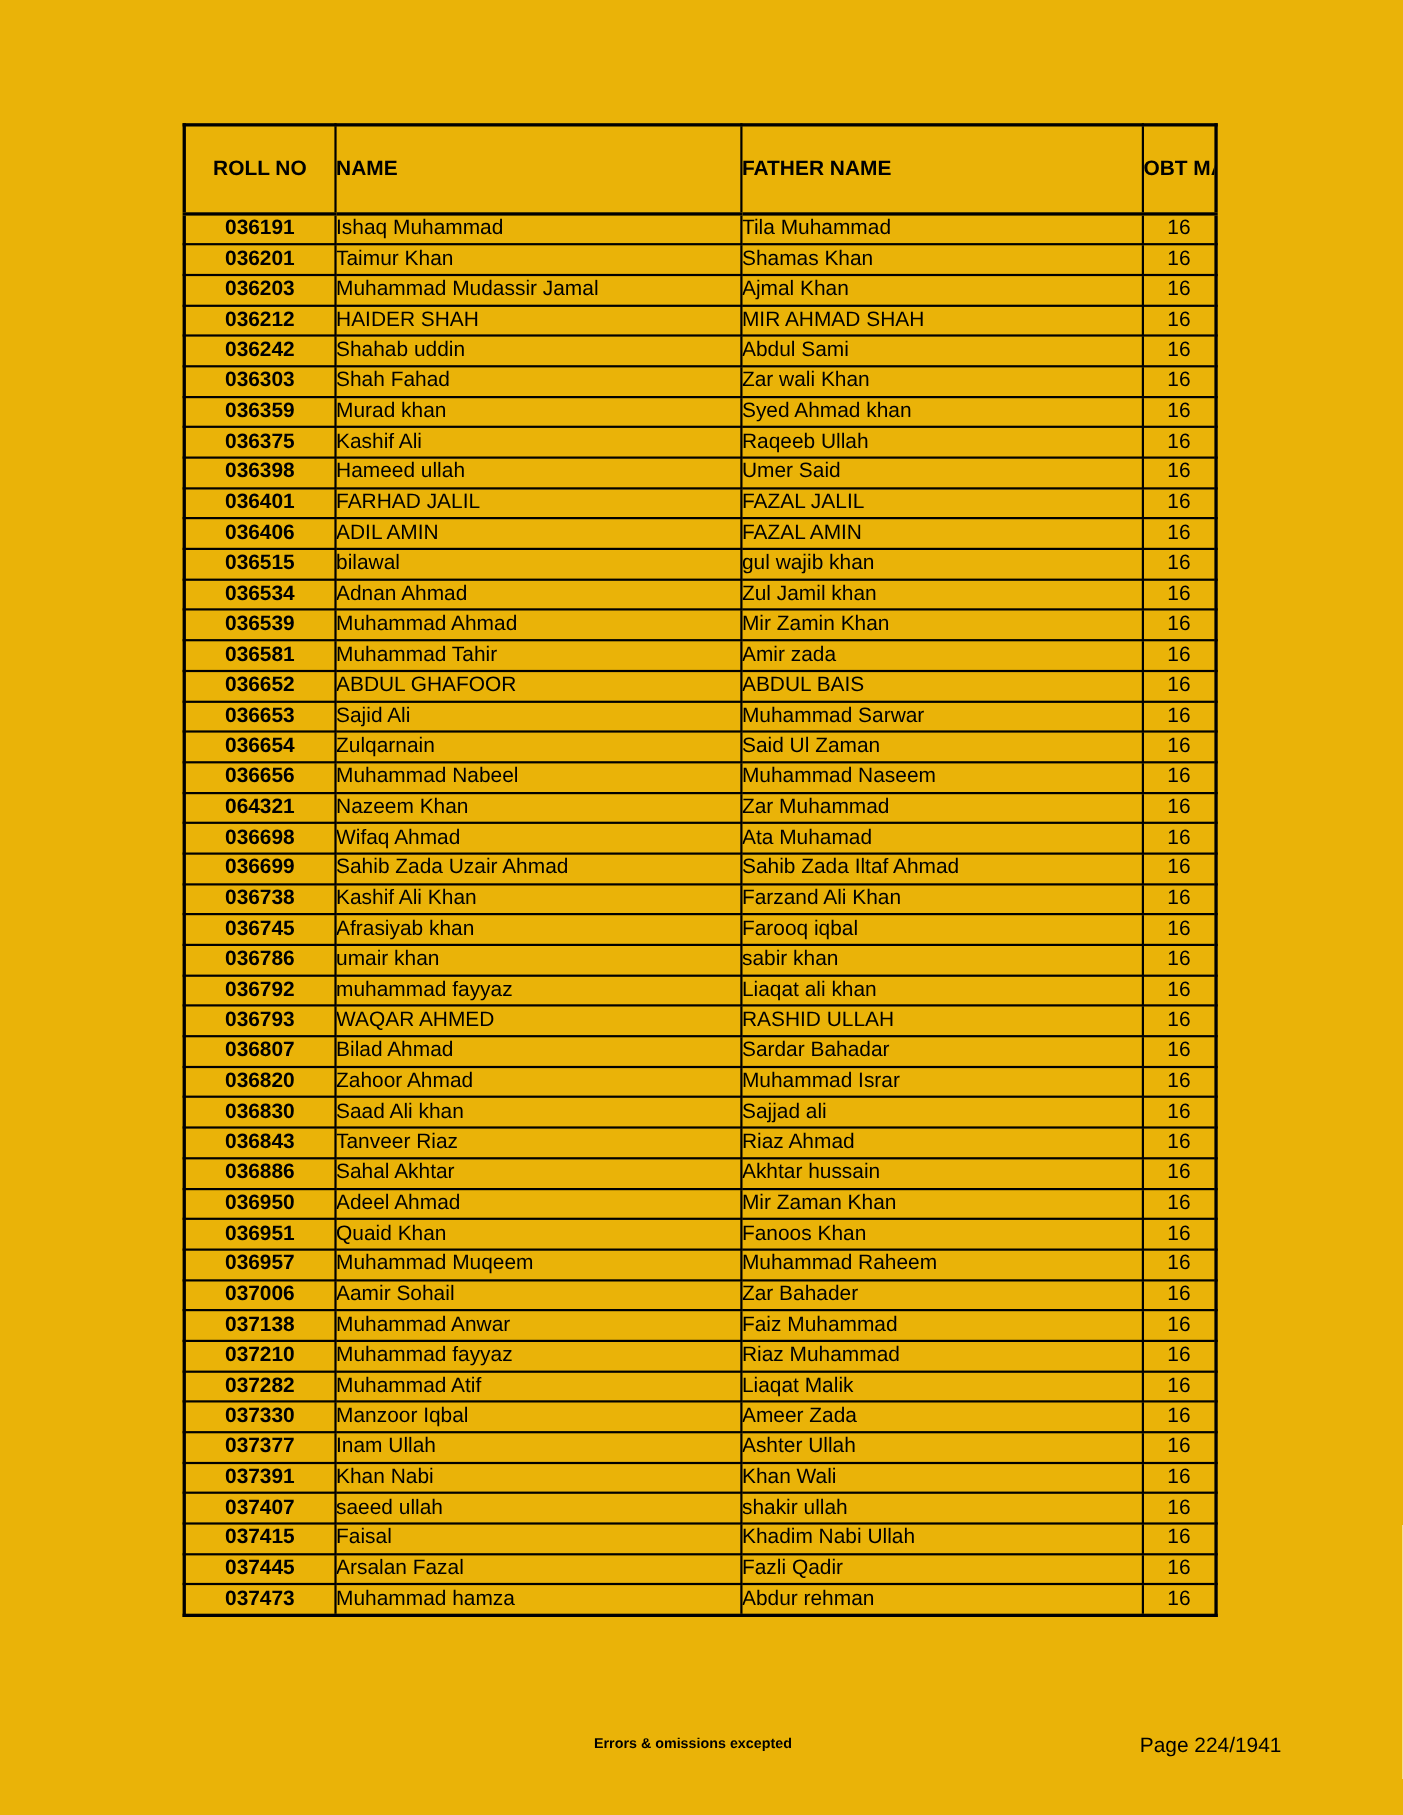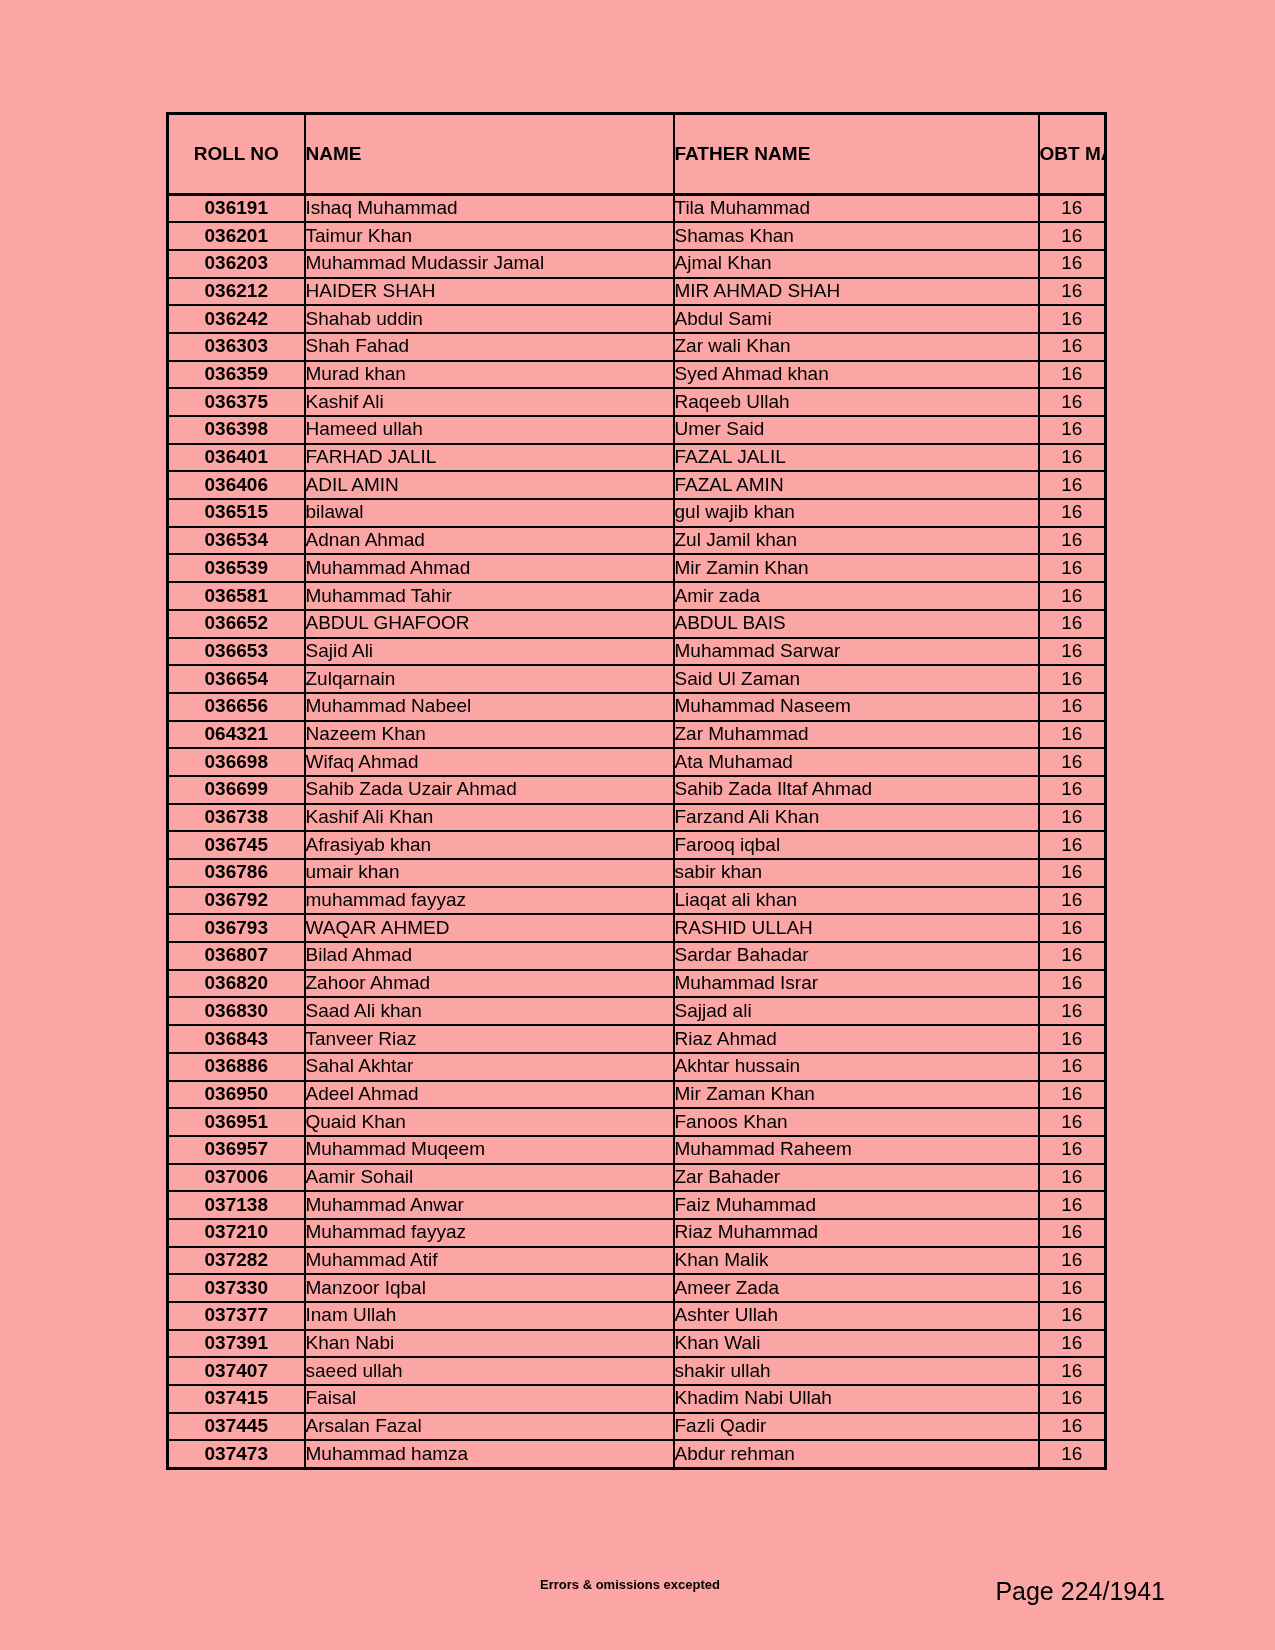--- a/index.html
+++ b/index.html
@@ -10,21 +10,21 @@
   body {
     width: 1275px;
     height: 1650px;
     position: relative;
     font-family: "Liberation Sans", sans-serif;
     color: #000000;
   }
   .page {
     position: absolute;
     inset: 0;
-    background: #fca5a5;
+    background: #eab308;
   }
   table.results {
     position: absolute;
     left: 166px;
     top: 112px;
     width: 938px;
     border-collapse: collapse;
     table-layout: fixed;
   }
   table.results col.col-roll   { width: 137px; }
@@ -64,21 +64,21 @@
     position: absolute;
     left: 540px;
     top: 1577px;
     font-size: 13px;
     font-weight: bold;
   }
   .footer-page {
     position: absolute;
     right: 110px;
     top: 1577px;
-    font-size: 25px;
+    font-size: 19px;
     font-weight: normal;
   }
 </style>
 </head>
 <body>
 
 <div class="page">
 
   <table class="results">
     <colgroup>
@@ -320,21 +320,21 @@
   </tr>
         <tr>
     <td class="c-roll">037210</td>
     <td class="c-name">Muhammad fayyaz</td>
     <td class="c-father">Riaz Muhammad</td>
     <td class="c-marks">16</td>
   </tr>
         <tr>
     <td class="c-roll">037282</td>
     <td class="c-name">Muhammad Atif</td>
-    <td class="c-father">Khan Malik</td>
+    <td class="c-father">Liaqat Malik</td>
     <td class="c-marks">16</td>
   </tr>
         <tr>
     <td class="c-roll">037330</td>
     <td class="c-name">Manzoor Iqbal</td>
     <td class="c-father">Ameer Zada</td>
     <td class="c-marks">16</td>
   </tr>
         <tr>
     <td class="c-roll">037377</td>

